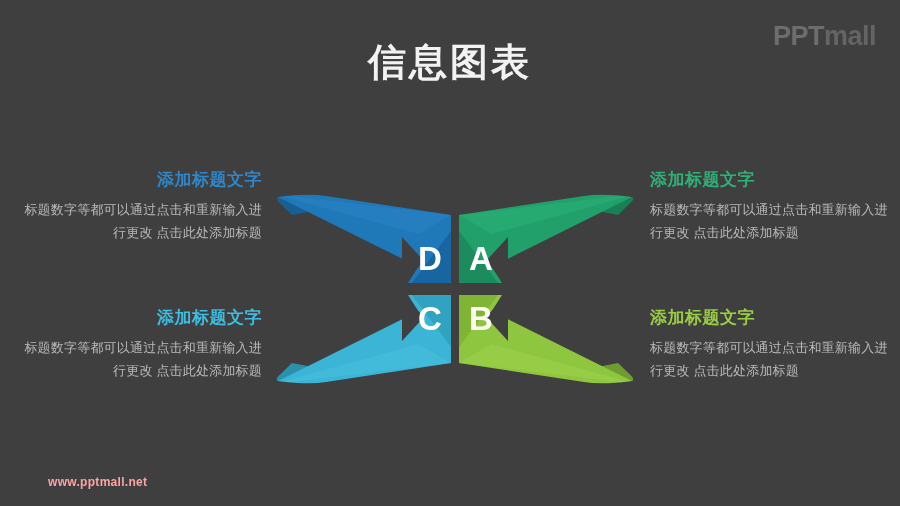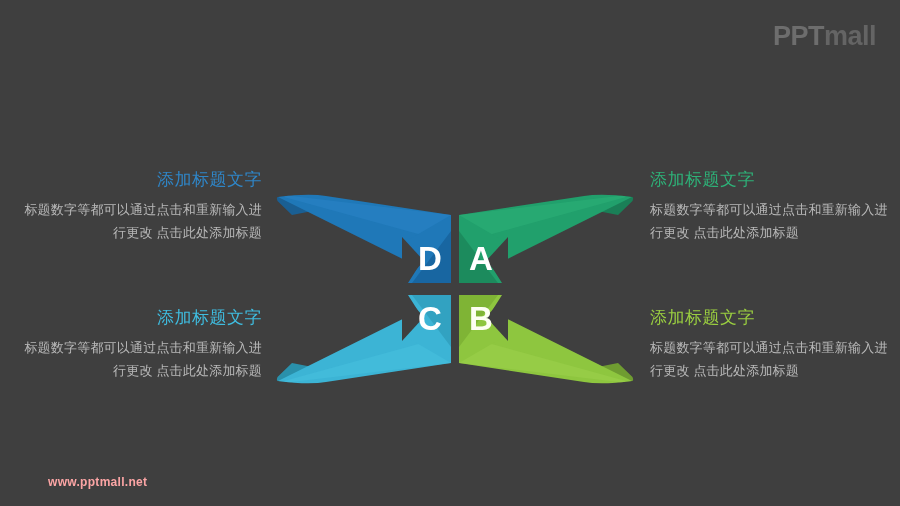--- a/index.html
+++ b/index.html
@@ -46,21 +46,21 @@
     line-height: 1.2;
   }
 
   
   .block {
     position: absolute;
     width: 250px;
   }
   .block .heading {
     font-size: 17px;
-    font-weight: normal;
+    font-weight: bold;
     letter-spacing: 0.5px;
     line-height: 1.2;
     margin-bottom: 9px;
   }
   .block .body {
     font-size: 13px;
     color: #b9b9b9;
     line-height: 1.75;
     letter-spacing: 0.2px;
   }
@@ -101,20 +101,21 @@
 </style>
 </head>
 <body>
 
 <div id="slide">
 
   <div id="logo">
     <span>PPT</span><span class="mall">mall</span>
   </div>
 
+  <div id="title">信息图表</div>
 
   <div class="block left" id="block-tl">
     <div class="heading" style="color:#2f86c8">添加标题文字</div>
     <div class="body">标题数字等都可以通过点击和重新输入进行更改 点击此处添加标题</div>
   </div>
 
   <div class="block left" id="block-bl">
     <div class="heading" style="color:#3fbde0">添加标题文字</div>
     <div class="body">标题数字等都可以通过点击和重新输入进行更改 点击此处添加标题</div>
   </div>

